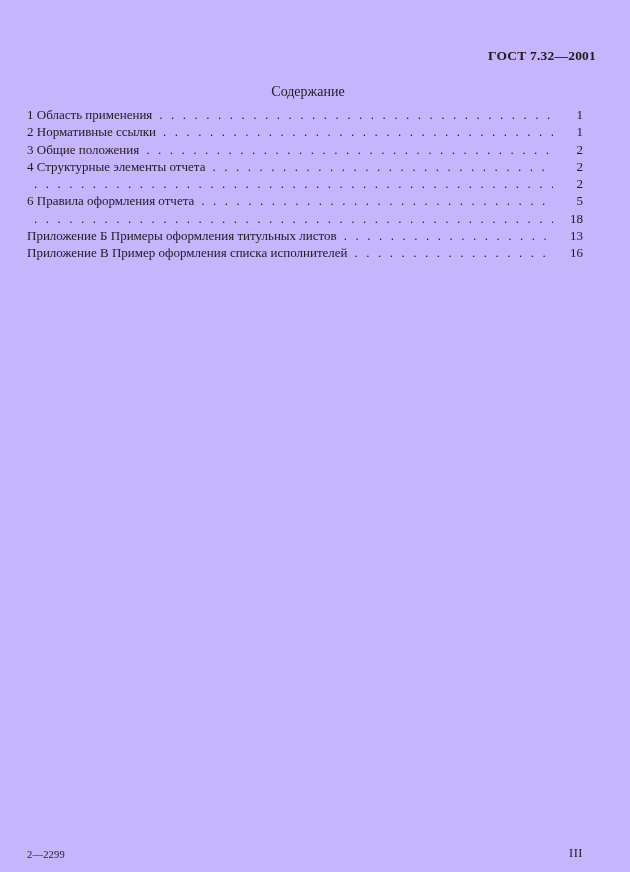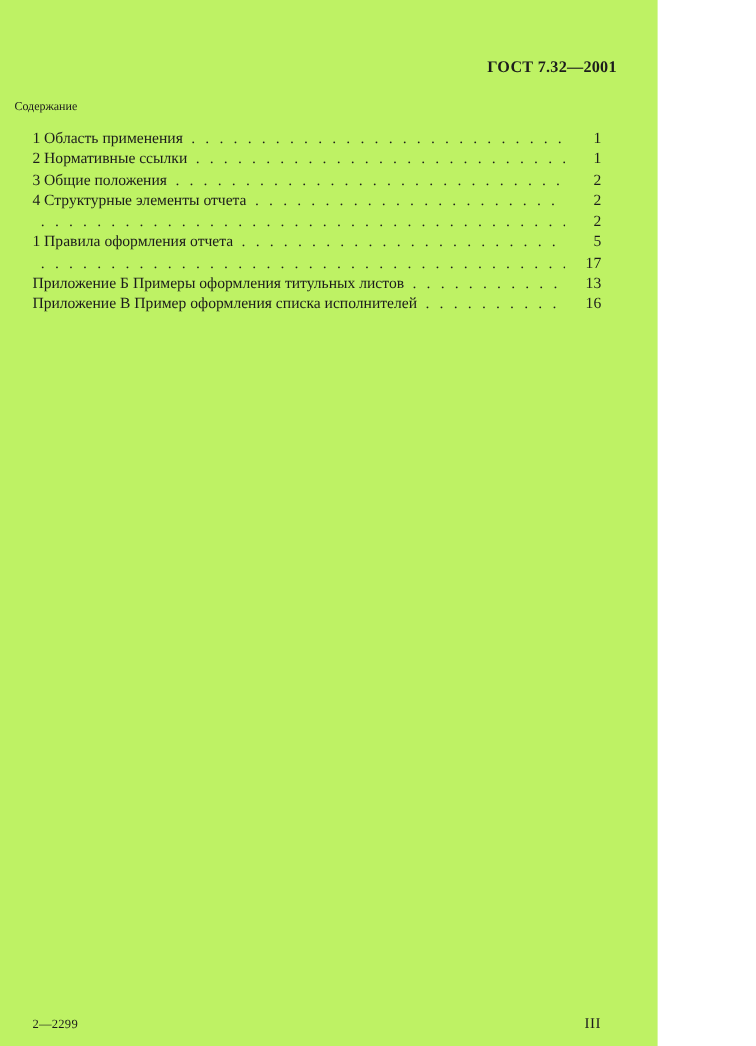--- a/index.html
+++ b/index.html
@@ -9,41 +9,41 @@
   }
   body {
     width: 630px;
     height: 872px;
     font-family: "Liberation Serif", "DejaVu Serif", serif;
     color: #1c1c1c;
     overflow: hidden;
   }
   .page {
     position: relative;
-    width: 548px;
+    width: 630px;
     height: 872px;
-    background: #bef264;
+    background: #c4b5fd;
   }
   .doc-header {
     position: absolute;
     top: 48px;
     left: 0;
     right: 34px;
     text-align: right;
     font-weight: bold;
     font-size: 13.5px;
     letter-spacing: 0.2px;
   }
   .doc-title {
     position: absolute;
     top: 84px;
-    left: 12px;
+    left: 0;
     right: 14px;
-    text-align: left;
-    font-size: 10px;
+    text-align: center;
+    font-size: 14px;
   }
   .toc {
     position: absolute;
     top: 106px;
     left: 27px;
     right: 47px;
   }
   .toc-row {
     display: flex;
     align-items: flex-end;
@@ -118,27 +118,27 @@
     <div class="toc-row">
       <span class="toc-label">4 Структурные элементы отчета</span>
       <span class="toc-dots"></span>
       <span class="toc-page">2</span>
     </div>
     <div class="toc-row">
       <span class="toc-dots"></span>
       <span class="toc-page">2</span>
     </div>
     <div class="toc-row">
-      <span class="toc-label">1 Правила оформления отчета</span>
+      <span class="toc-label">6 Правила оформления отчета</span>
       <span class="toc-dots"></span>
       <span class="toc-page">5</span>
     </div>
     <div class="toc-row">
       <span class="toc-dots"></span>
-      <span class="toc-page">17</span>
+      <span class="toc-page">18</span>
     </div>
     <div class="toc-row">
       <span class="toc-label">Приложение Б Примеры оформления титульных листов</span>
       <span class="toc-dots"></span>
       <span class="toc-page">13</span>
     </div>
     <div class="toc-row">
       <span class="toc-label">Приложение В Пример оформления списка исполнителей</span>
       <span class="toc-dots"></span>
       <span class="toc-page">16</span>

